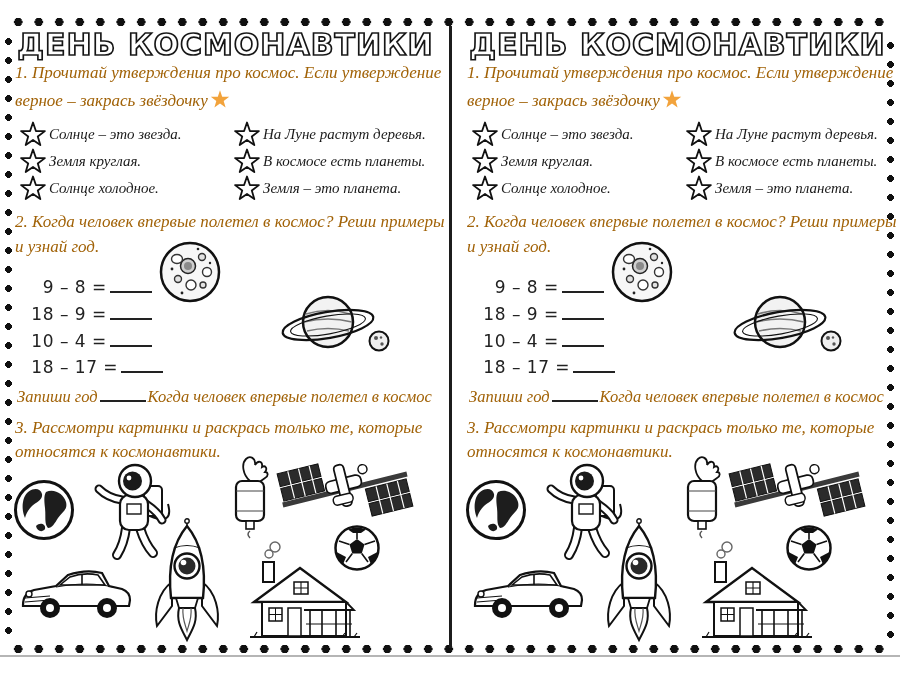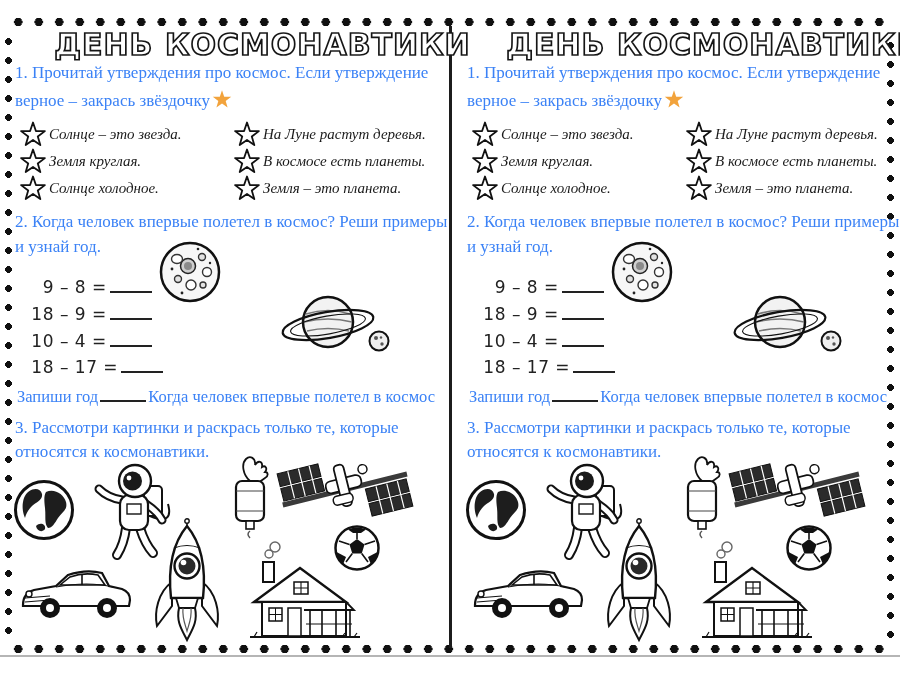--- a/index.html
+++ b/index.html
@@ -22,24 +22,24 @@
   .sheet-edge{position:absolute;left:0;top:655px;width:100%;height:2px;background:#b5b5b5;}
 
   .page{position:absolute;top:0;height:675px;}
   #page-left{left:0;width:451px;}
   #page-right{left:452px;width:448px;}
 
   .page-inner{position:relative;width:451px;height:675px;}
 
   .page-title{position:absolute;top:27px;left:0;width:100%;text-align:center;
     font-family:"DejaVu Sans",sans-serif;font-weight:800;font-size:30px;letter-spacing:1px;
-    color:#fff;margin-left:37px;-webkit-text-stroke:1.7px #151515;}
-
-  .hand{position:absolute;font-family:"Liberation Serif",serif;
-    font-size:17px;line-height:1;color:#3b82f6;white-space:nowrap;}
+    color:#fff;-webkit-text-stroke:1.7px #151515;}
+
+  .hand{position:absolute;font-family:"Liberation Serif",serif;font-style:italic;
+    font-size:17px;line-height:1;color:#a16207;white-space:nowrap;}
   .stmt{position:absolute;display:flex;align-items:center;gap:3px;
     font-family:"Liberation Serif",serif;font-style:italic;font-size:15px;color:#1a1a1a;white-space:nowrap;}
   .stmt svg{flex:0 0 auto;}
 
   .eq-row{position:absolute;left:30px;font-family:"DejaVu Sans",sans-serif;
     font-size:17px;color:#222;letter-spacing:.5px;white-space:nowrap;}
   .minu{display:inline-block;min-width:24px;text-align:right;}
   .blank{display:inline-block;width:42px;height:14px;border-bottom:2px solid #222;margin-left:3px;}
   .blank-wide{width:46px;margin:0 2px;}
 

